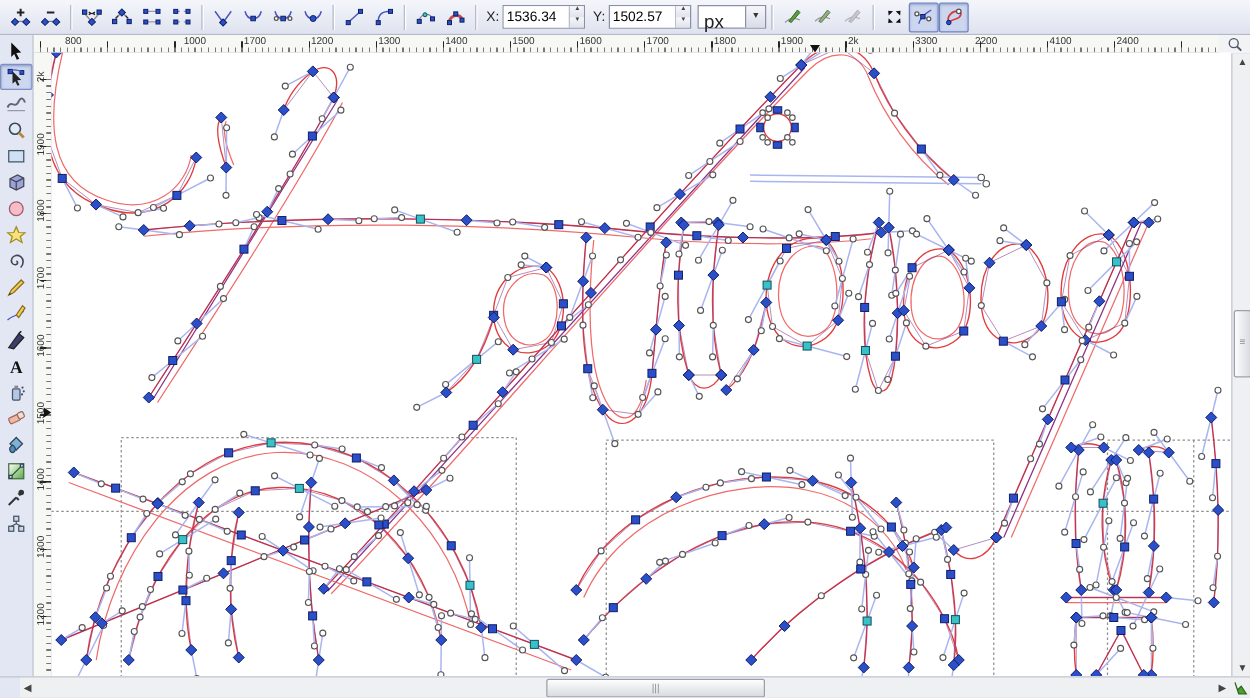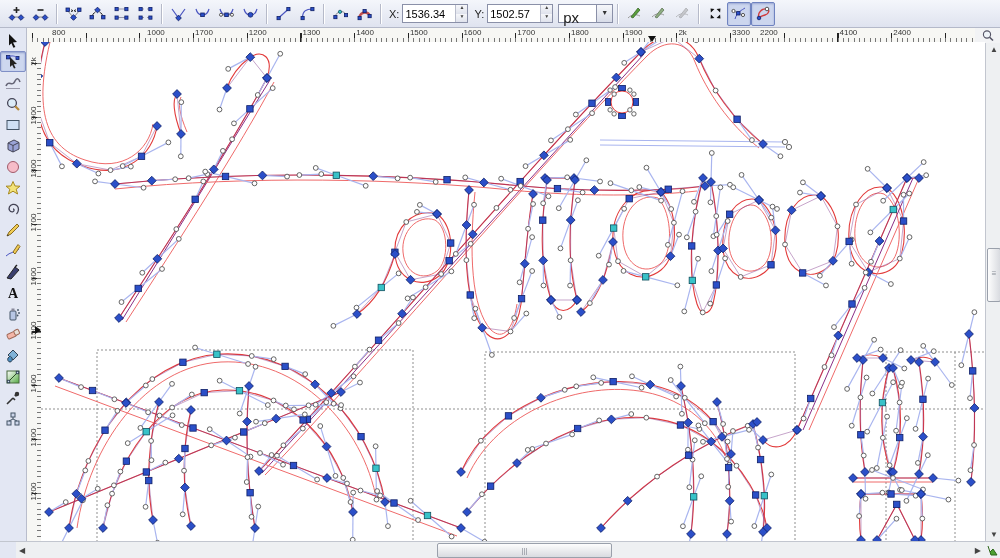--- a/index.html
+++ b/index.html
@@ -404,21 +404,21 @@
         <span class="lbl" style="left: 221.8px;">1200</span>
         <span class="lbl" style="left: 275.5px;">1300</span>
         <span class="lbl" style="left: 329.2px;">1400</span>
         <span class="lbl" style="left: 382.9px;">1500</span>
         <span class="lbl" style="left: 436.6px;">1600</span>
         <span class="lbl" style="left: 490.3px;">1700</span>
         <span class="lbl" style="left: 544px;">1800</span>
         <span class="lbl" style="left: 597.7px;">1900</span>
         <span class="lbl" style="left: 651.4px;">2k</span>
         <span class="lbl" style="left: 705.1px;">3300</span>
-        <span class="lbl" style="left: 733px;">2200</span>
+        <span class="lbl" style="left: 753px;">2200</span>
         <span class="lbl" style="left: 812.5px;">4100</span>
         <span class="lbl" style="left: 866.2px;">2400</span>
       </div>
     <div class="rmark" id="hmark" style="border-left: 4px solid transparent; border-right: 4px solid transparent; border-top: 6px solid rgb(17, 17, 17); top: 8px; left: 621px;"></div>
   </div>
   <div id="vruler">
     <div class="ticks"></div>
     <div id="vlabels">
         <span class="lbl" style="top: 15px; left: -6px;">2k</span>
         <span class="lbl" style="top: 68.7px; left: -6px;">1900</span>

